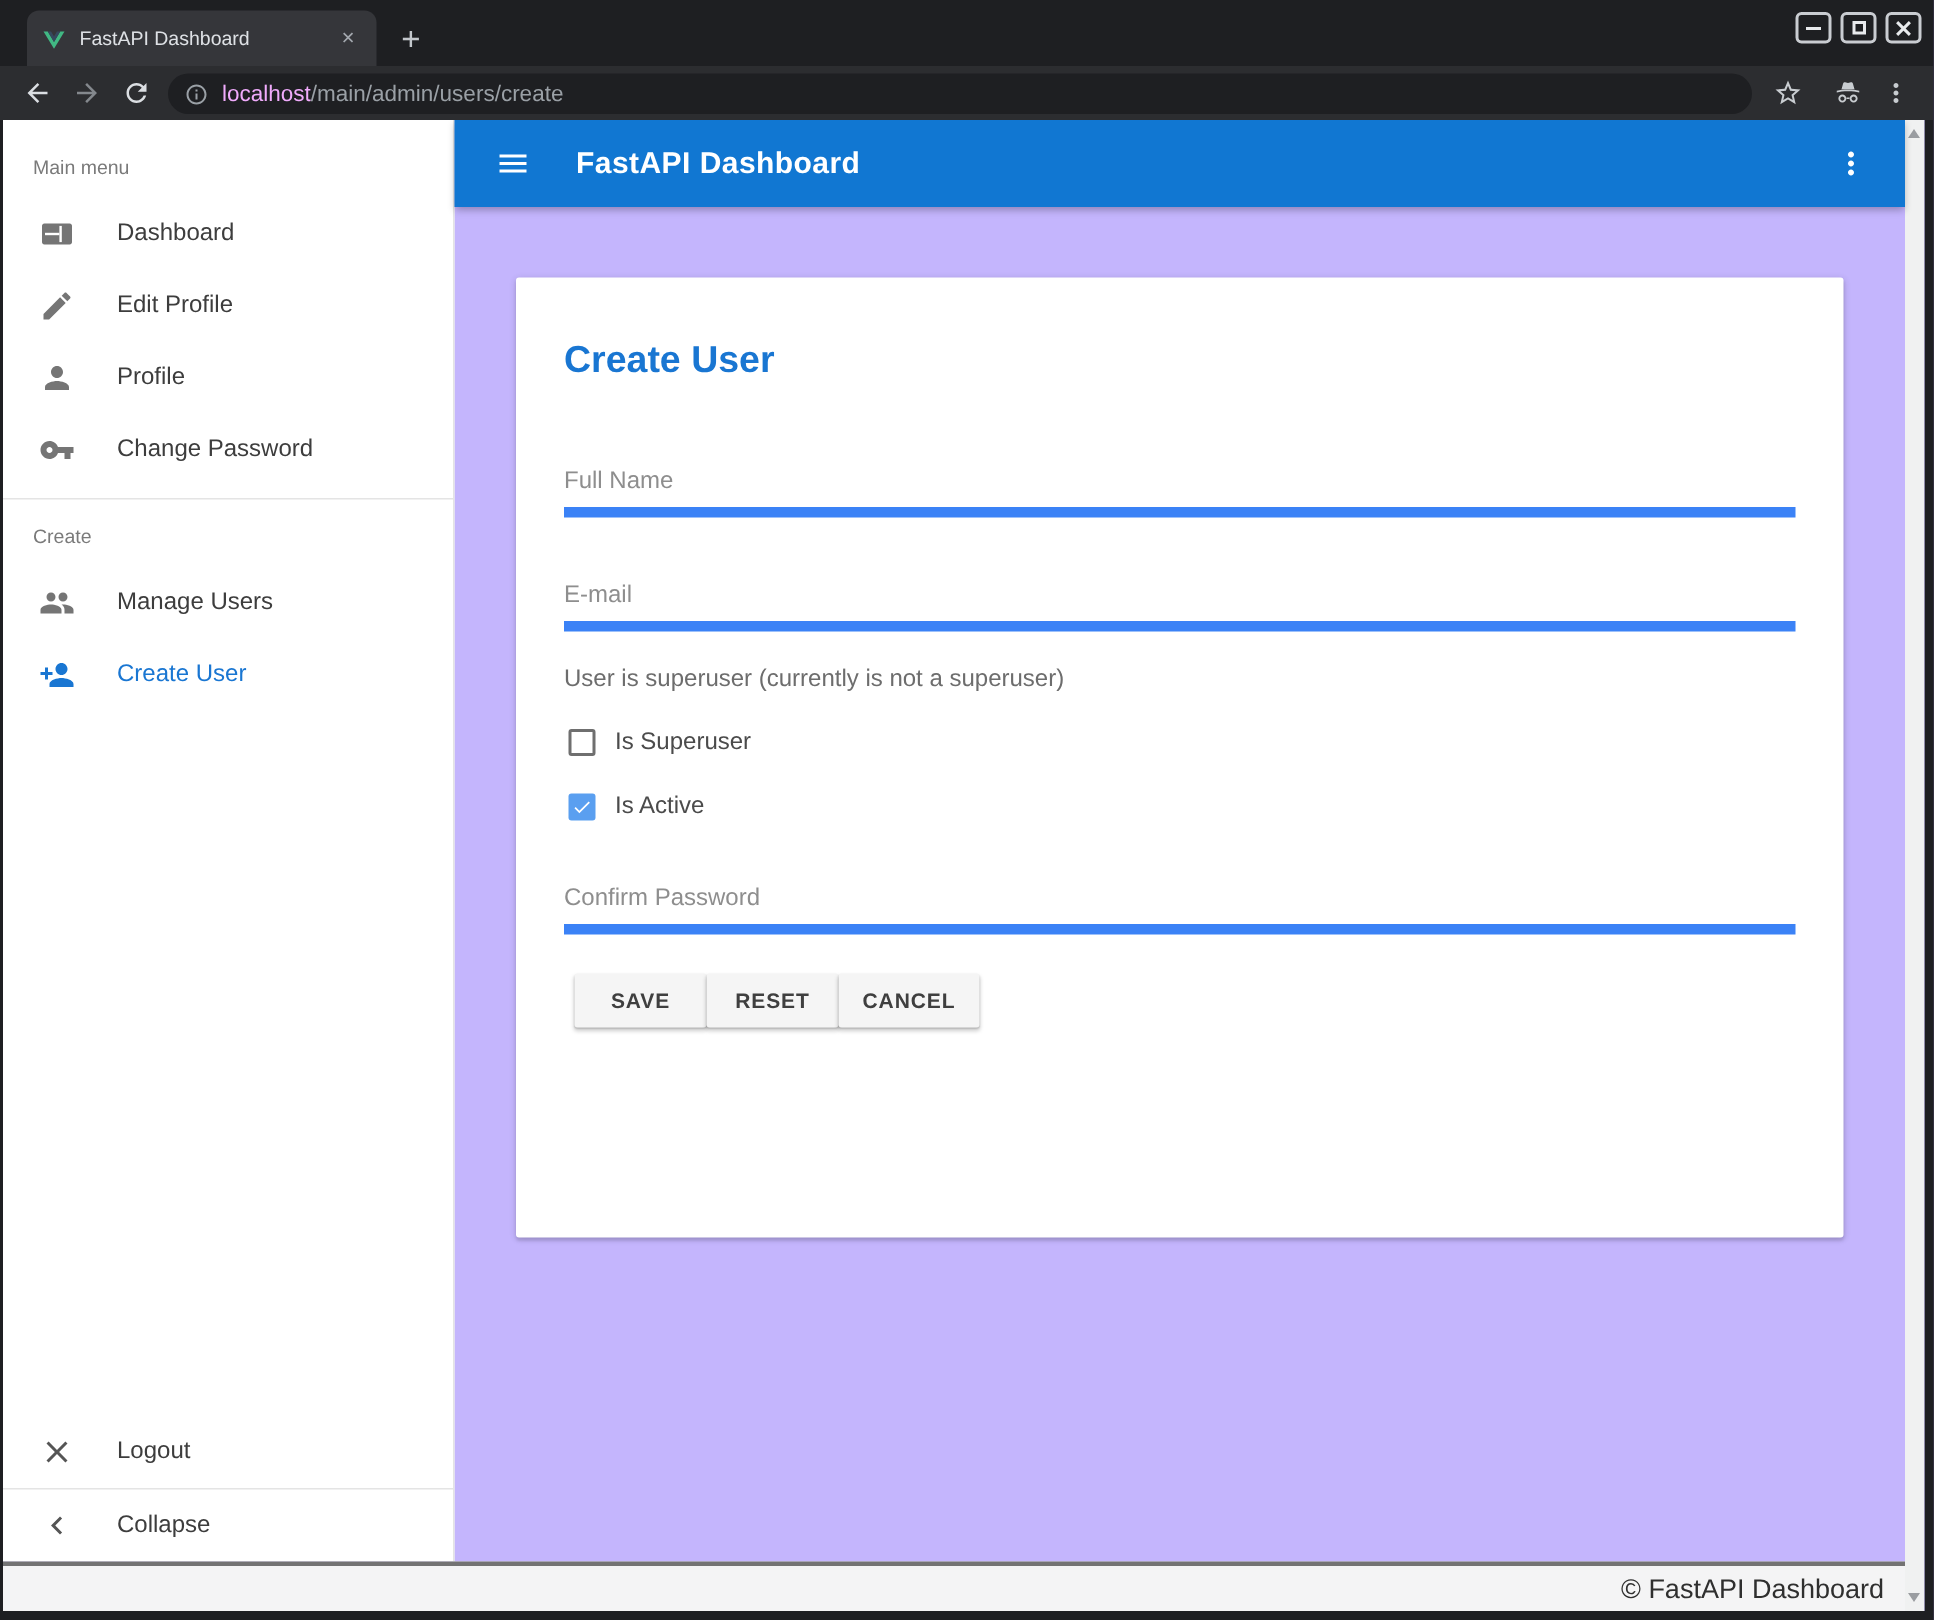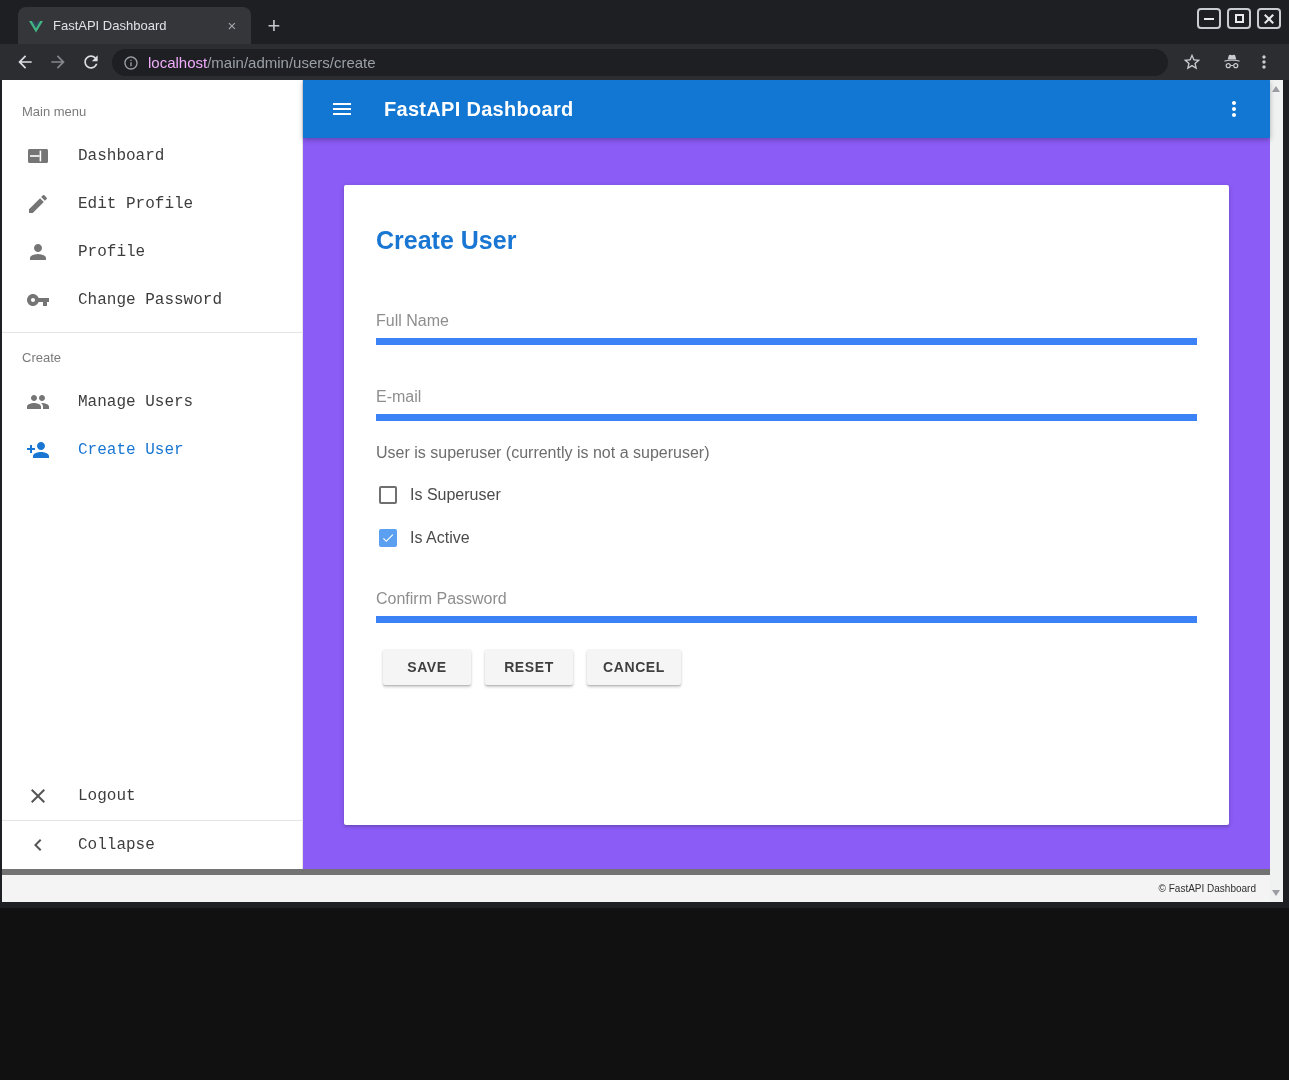--- a/index.html
+++ b/index.html
@@ -1,18 +1,18 @@
 <!DOCTYPE html>
 <html><head>
 <meta charset="utf-8">
 <style>
   * { margin:0; padding:0; box-sizing:border-box; }
   html,body { background:#111; }
   body { font-family:"Liberation Sans","DejaVu Sans",sans-serif; }
-  .window { position:relative; width:1289px; height:908px; background:#1e1f22; overflow:hidden; }
+  .window { position:relative; width:1289px; height:1080px; background:#1e1f22; overflow:hidden; }
 
   
   .tabbar { position:absolute; top:0; left:0; right:0; height:44px; background:#1e1f22; }
   .tab { position:absolute; left:18px; top:7px; width:233px; height:37px; background:#35363a;
          border-radius:8px 8px 0 0; display:flex; align-items:center; padding:0 10px; }
   .favicon { width:16px; height:16px; flex:0 0 auto; }
   .tab-title { color:#dee1e5; font-size:13px; margin-left:9px; flex:1; white-space:nowrap; overflow:hidden; }
   .tab-close { color:#a3a8ae; font-size:15px; width:18px; height:18px; display:flex; align-items:center; justify-content:center; border-radius:50%; }
   .newtab { position:absolute; left:261px; top:13px; width:26px; height:26px; color:#c3c7cc; font-size:22px; font-weight:400;
             display:flex; align-items:center; justify-content:center; }
@@ -27,28 +27,28 @@
   
   .toolbar { position:absolute; top:44px; left:0; right:0; height:36px; background:#2c2d30; }
   .nav-ic { position:absolute; top:8px; width:20px; height:20px; }
   .omnibox { position:absolute; left:112px; top:5px; width:1056px; height:27px; background:#1e1f22; border-radius:14px;
              display:flex; align-items:center; font-size:15px; }
   .omni-info { width:16px; height:16px; margin-left:11px; }
   .omni-host { color:#f0abfc; margin-left:9px; }
   .omni-path { color:#9aa0a6; }
 
   
-  .app { position:absolute; left:2px; right:6px; top:80px; bottom:6px; background:#8b5cf6; overflow:hidden; }
+  .app { position:absolute; left:2px; right:6px; top:80px; bottom:6px; background:#c4b5fd; overflow:hidden; }
 
   
   .sidebar { position:absolute; left:0; top:0; bottom:33px; width:301px; background:#fff; border-right:1px solid #e4e4e4;
              display:flex; flex-direction:column; }
   .side-label { padding:24px 20px 13px; font-size:13px; color:#7a7a7a; }
   .side-label.second { padding-top:17px; }
-  .side-item { height:48px; display:flex; align-items:center; padding-left:24px; font-size:16px; color:#3d3d3d; cursor:pointer;font-family:Liberation Mono, monospace; }
+  .side-item { height:48px; display:flex; align-items:center; padding-left:24px; font-size:16px; color:#3d3d3d; cursor:pointer; }
   .side-item .s-icon { width:24px; height:24px; margin-right:28px; color:#757575; }
   .side-item.active { color:#1976d2; }
   .side-item.active .s-icon { color:#1976d2; }
   .side-divider { height:1px; background:#e4e4e4; margin:8px 0 0; }
   .side-spacer { flex:1; }
 
   
   .main { position:absolute; left:301px; right:13px; top:0; bottom:33px; }
   .appbar { position:absolute; top:0; left:0; right:0; height:58px; background:#1177d2;
             box-shadow:0 2px 5px rgba(0,0,0,.28); display:flex; align-items:center; color:#fff; z-index:3; }
@@ -71,28 +71,28 @@
   .hint1 { margin-top:23px; }
   .hint2 { margin-top:31px; }
   .cbrow { display:flex; align-items:center; margin-top:24px; height:18px; }
   .cbrow2 { margin-top:25px; }
   .cbox { width:18px; height:18px; margin-left:3px; margin-right:13px; border-radius:2px; flex:0 0 auto; cursor:pointer; }
   .cbox.unchecked { border:2px solid #6f6f6f; background:#fff; }
   .cbox.checked { background:#5a9ff0; display:flex; align-items:center; justify-content:center; }
   .cb-label { font-size:16px; color:#4b4b4b; }
   .f-setpw { margin-top:51px; }
   .f-confirmpw { margin-top:43px; }
-  .btnrow { margin-top:26px; padding-left:7px; display:flex; gap:14px; }
+  .btnrow { margin-top:26px; padding-left:7px; display:flex; }
   .btn { min-width:88px; height:36px; padding:0 16px; background:#f5f5f5; border:none; border-radius:2px;
          font-family:inherit; font-size:14px; font-weight:bold; letter-spacing:.6px; color:#3f3f3f; cursor:pointer;
          box-shadow:0 2px 3px rgba(0,0,0,.2), 0 1px 1px rgba(0,0,0,.12); }
 
   
-  .footer { position:absolute; left:0; right:13px; bottom:0; height:33px; background:#f4f4f5; border-top:6px solid #737373;
-            display:flex; align-items:center; justify-content:flex-end; padding-right:14px; font-size:10px; color:#2f2f2f; }
+  .footer { position:absolute; left:0; right:13px; bottom:0; height:33px; background:#f4f4f5; border-top:3px solid #737373;
+            display:flex; align-items:center; justify-content:flex-end; padding-right:14px; font-size:18px; color:#2f2f2f; }
   .scrollbar { position:absolute; right:0; top:0; bottom:0; width:13px; background:#f0f1f1; }
   .sb-arrow { position:absolute; left:2px; width:0; height:0; border-left:4.5px solid transparent; border-right:4.5px solid transparent; }
   .sb-up { top:6px; border-bottom:6px solid #9a9da1; }
   .sb-down { bottom:6px; border-top:6px solid #9a9da1; }
 
   svg { display:block; }
 </style>
 </head>
 <body>
 

